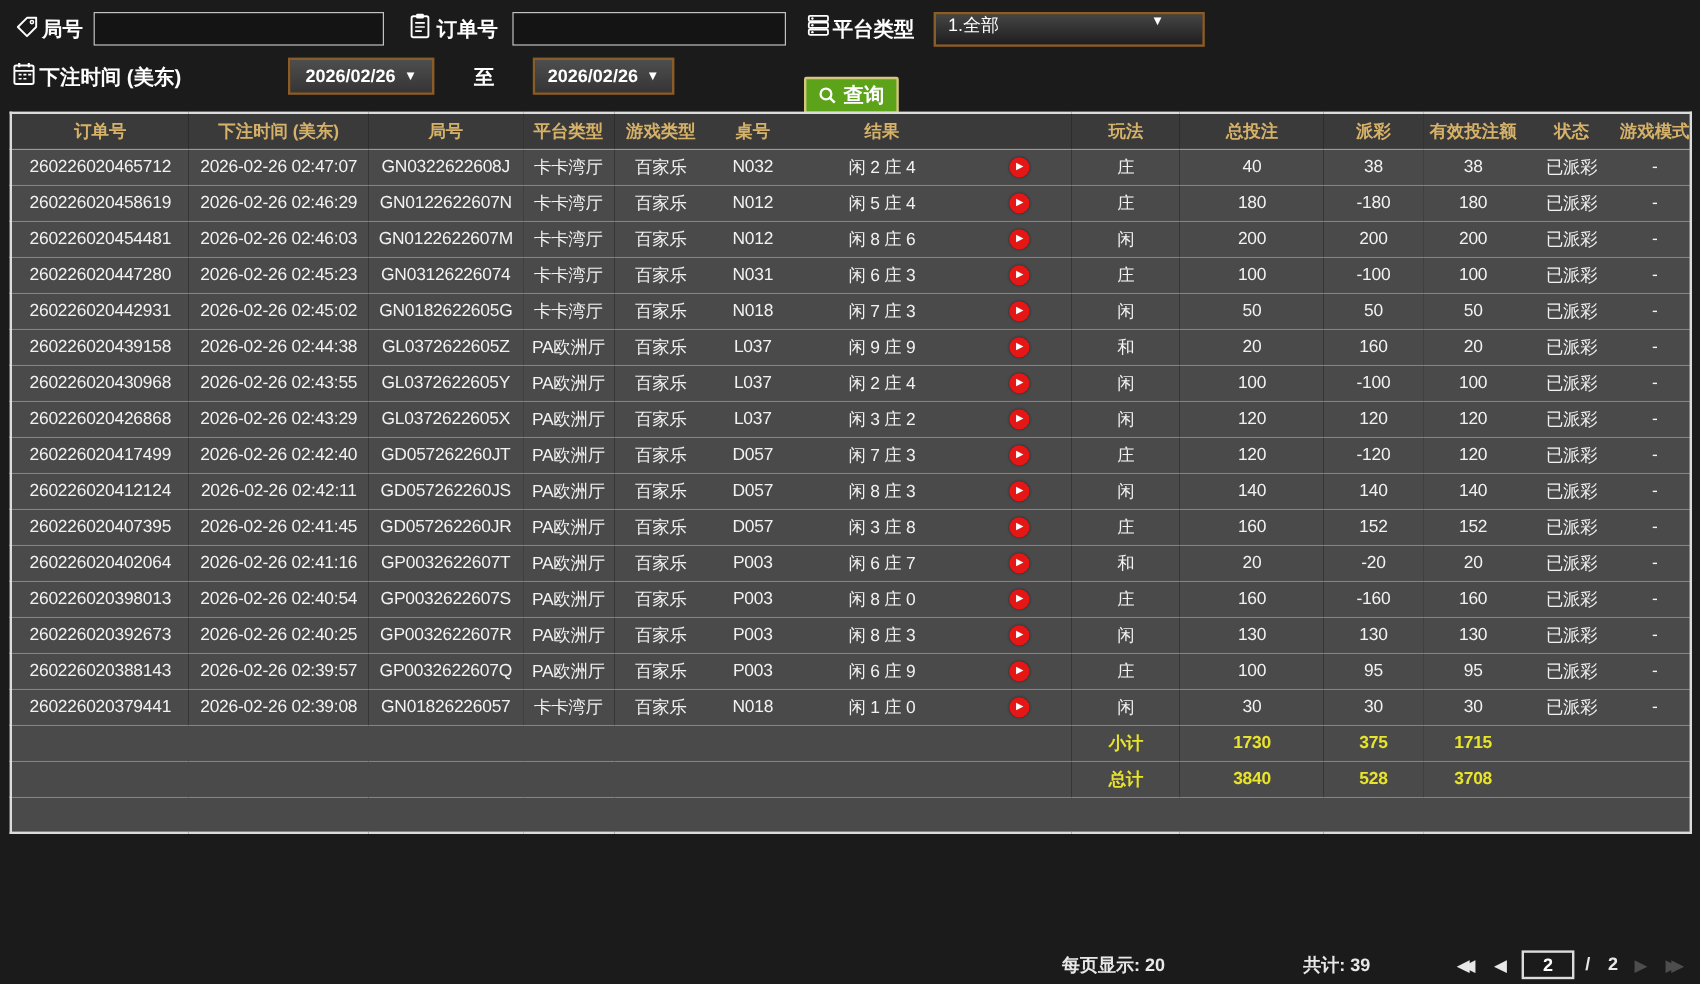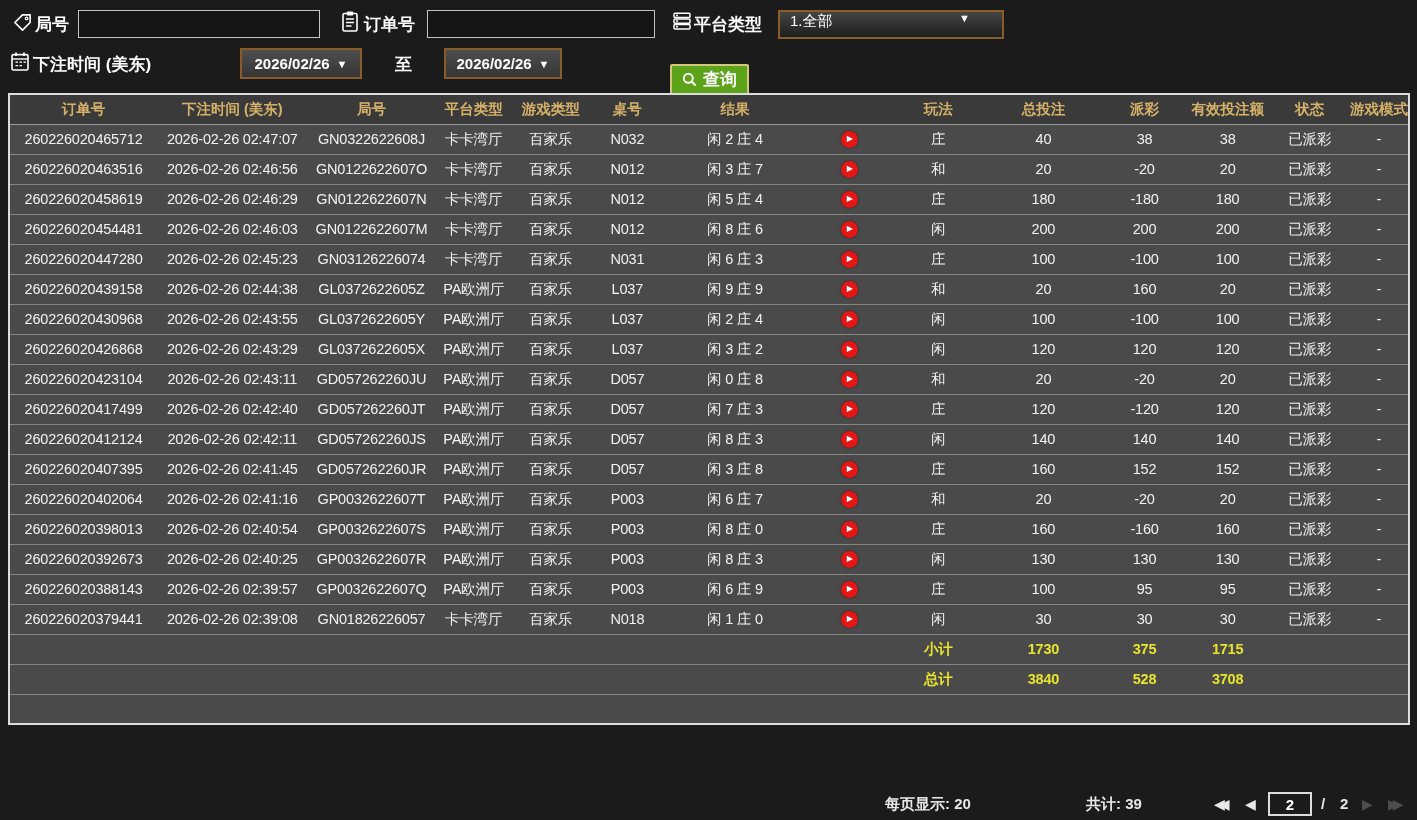--- a/index.html
+++ b/index.html
@@ -198,40 +198,20 @@
           </span>
     </td>
     <td>庄</td>
     <td>40</td>
     <td class="pos">38</td>
     <td>38</td>
     <td class="status">已派彩</td>
     <td class="mode">-</td>
   </tr>
       <tr>
-    <td>260226020463516</td>
-    <td>2026-02-26 02:46:56</td>
-    <td>GN0122622607O</td>
-    <td>卡卡湾厅</td>
-    <td>百家乐</td>
-    <td>N012</td>
-    <td>闲 3 庄 7</td>
-    <td>
-      <span class="play-btn">
-            <span class="play-glyph">▶</span>
-          </span>
-    </td>
-    <td>和</td>
-    <td>20</td>
-    <td class="neg">-20</td>
-    <td>20</td>
-    <td class="status">已派彩</td>
-    <td class="mode">-</td>
-  </tr>
-      <tr>
     <td>260226020458619</td>
     <td>2026-02-26 02:46:29</td>
     <td>GN0122622607N</td>
     <td>卡卡湾厅</td>
     <td>百家乐</td>
     <td>N012</td>
     <td>闲 5 庄 4</td>
     <td>
       <span class="play-btn">
             <span class="play-glyph">▶</span>
@@ -278,20 +258,40 @@
           </span>
     </td>
     <td>庄</td>
     <td>100</td>
     <td class="neg">-100</td>
     <td>100</td>
     <td class="status">已派彩</td>
     <td class="mode">-</td>
   </tr>
       <tr>
+    <td>260226020442931</td>
+    <td>2026-02-26 02:45:02</td>
+    <td>GN0182622605G</td>
+    <td>卡卡湾厅</td>
+    <td>百家乐</td>
+    <td>N018</td>
+    <td>闲 7 庄 3</td>
+    <td>
+      <span class="play-btn">
+            <span class="play-glyph">▶</span>
+          </span>
+    </td>
+    <td>闲</td>
+    <td>50</td>
+    <td class="pos">50</td>
+    <td>50</td>
+    <td class="status">已派彩</td>
+    <td class="mode">-</td>
+  </tr>
+      <tr>
     <td>260226020439158</td>
     <td>2026-02-26 02:44:38</td>
     <td>GL0372622605Z</td>
     <td>PA欧洲厅</td>
     <td>百家乐</td>
     <td>L037</td>
     <td>闲 9 庄 9</td>
     <td>
       <span class="play-btn">
             <span class="play-glyph">▶</span>
@@ -334,40 +334,20 @@
     <td>闲 3 庄 2</td>
     <td>
       <span class="play-btn">
             <span class="play-glyph">▶</span>
           </span>
     </td>
     <td>闲</td>
     <td>120</td>
     <td class="pos">120</td>
     <td>120</td>
-    <td class="status">已派彩</td>
-    <td class="mode">-</td>
-  </tr>
-      <tr>
-    <td>260226020423104</td>
-    <td>2026-02-26 02:43:11</td>
-    <td>GD057262260JU</td>
-    <td>PA欧洲厅</td>
-    <td>百家乐</td>
-    <td>D057</td>
-    <td>闲 0 庄 8</td>
-    <td>
-      <span class="play-btn">
-            <span class="play-glyph">▶</span>
-          </span>
-    </td>
-    <td>和</td>
-    <td>20</td>
-    <td class="neg">-20</td>
-    <td>20</td>
     <td class="status">已派彩</td>
     <td class="mode">-</td>
   </tr>
       <tr>
     <td>260226020417499</td>
     <td>2026-02-26 02:42:40</td>
     <td>GD057262260JT</td>
     <td>PA欧洲厅</td>
     <td>百家乐</td>
     <td>D057</td>

